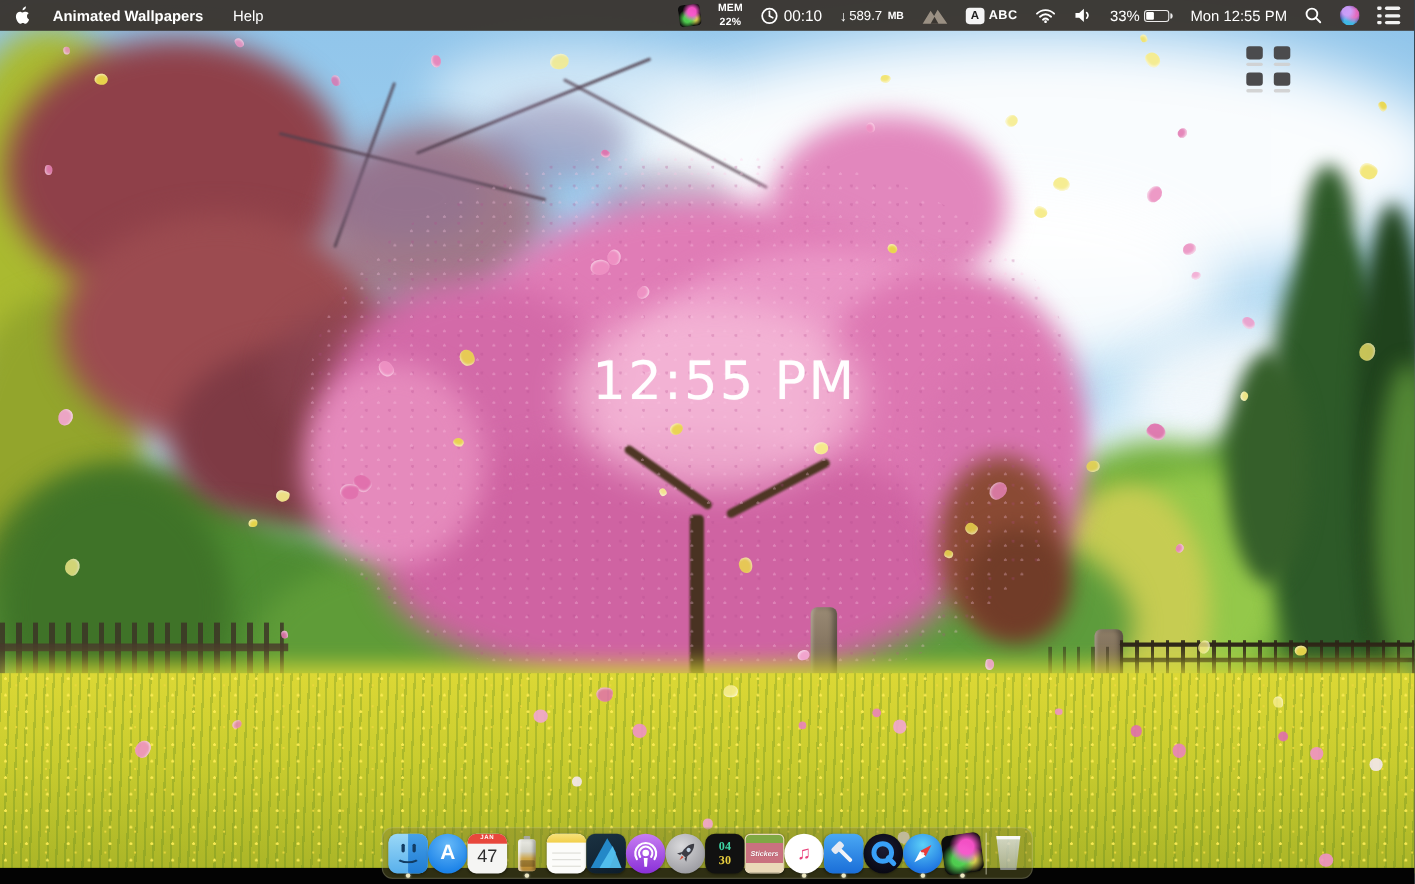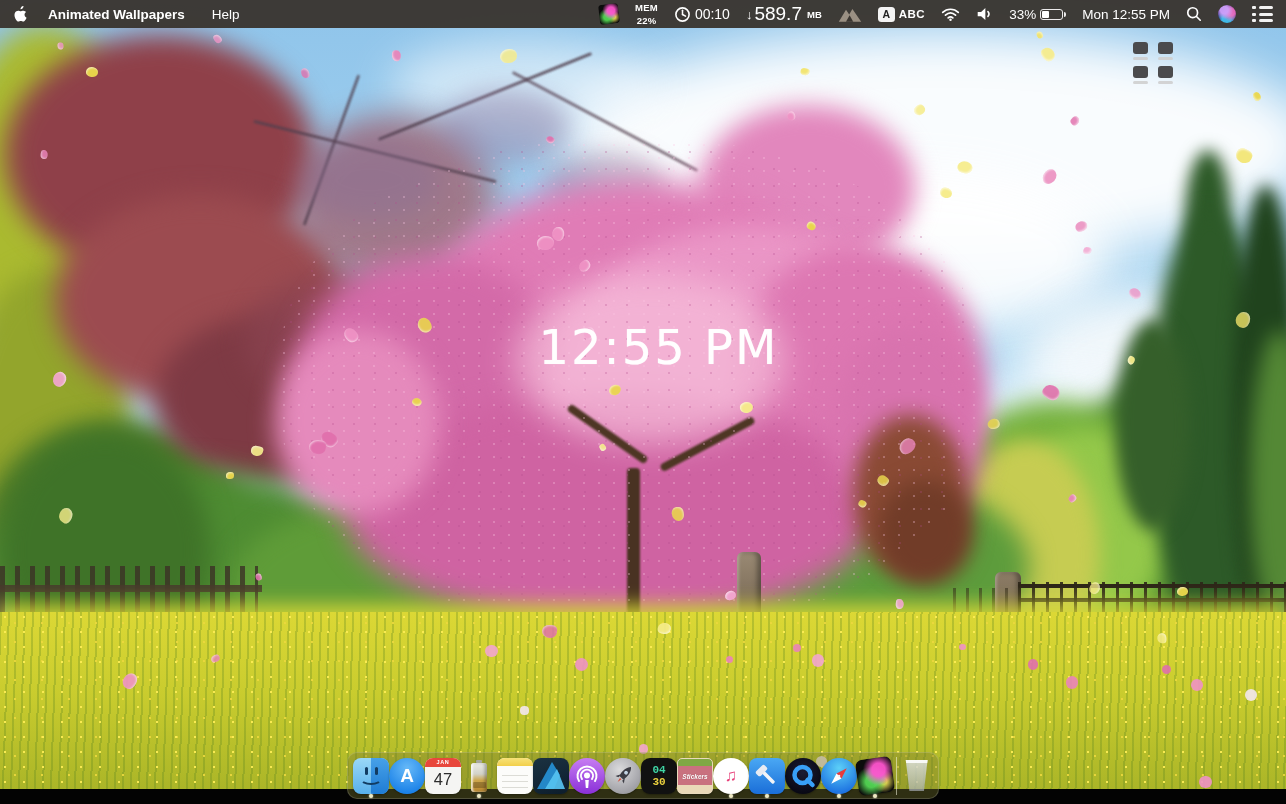--- a/index.html
+++ b/index.html
@@ -118,21 +118,21 @@
     box-shadow:inset 2px 0 2px rgba(255,255,255,.7), inset -2.5px 0 3px rgba(0,0,0,.28);}
   .bat-nub{position:absolute;left:15px;top:2.5px;width:6px;height:3px;background:#a8a89e;border-radius:1px;}
   .bat-band{position:absolute;left:11.5px;top:24px;width:13px;height:6px;background:rgba(45,32,8,.3);border-radius:1px;}
   .ic-notes{background:#fcfcfa;}
   .nt-top{height:8px;background:linear-gradient(180deg,#f7e27a,#f2cf4a);}
   .nt-line{position:absolute;left:5px;right:5px;height:1.5px;background:#dcdcd6;}
   .ic-aff{background:linear-gradient(160deg,#1b3242,#0d1d2c);}
   .ic-pod{background:linear-gradient(180deg,#c77df2,#8a30d8);}
   .ic-rocket{background:radial-gradient(circle at 40% 32%,#dadadc,#96969c 85%);}
   .ic-timer{background:#111;display:flex;flex-direction:column;align-items:center;justify-content:center;
-    font-family:Liberation Mono, monospace;font-weight:bold;font-size:11px;line-height:12px;border-radius:9px;}
+    font-family:Liberation Serif, serif;font-weight:bold;font-size:11px;line-height:12px;border-radius:9px;}
   .tm-top{color:#3fd6a6;} .tm-bot{color:#e9cf3e;}
   .ic-stick{background:linear-gradient(180deg,#7fa844 0 22%,#c9717f 22% 76%,#ead9b8 76%);
     border:1.5px solid #e9dabd;border-radius:5px;display:flex;align-items:center;justify-content:center;}
   .stick-label{color:#fff;font-size:6.5px;font-weight:bold;font-style:italic;text-shadow:0 0 1px #904050;margin-top:2px;}
   .ic-music{background:#fff;display:flex;align-items:center;justify-content:center;
     color:#e8417a;font-size:17px;}
   .ic-xcode{background:linear-gradient(180deg,#4aa8f4,#1a6ed8);}
   .ic-qt{background:radial-gradient(circle at 50% 40%,#1c1c34,#070712 80%);}
   .ic-safari{background:radial-gradient(circle at 50% 28%,#5cd0f8,#1a6ee0 82%);}
   .ic-fw{border-radius:7px;transform:rotate(-8deg);
@@ -338,21 +338,21 @@
       <span class="mb-item">
         <svg width="17" height="17" viewBox="0 0 18 18">
           <circle cx="9" cy="9" r="7" fill="none" stroke="#fff" stroke-width="1.7"></circle>
           <line x1="9" y1="9" x2="9" y2="4.5" stroke="#fff" stroke-width="1.6" stroke-linecap="round"></line>
           <line x1="9" y1="9" x2="12.2" y2="10.8" stroke="#fff" stroke-width="1.6" stroke-linecap="round"></line>
         </svg>
         <span style="font-size:14px;">00:10</span>
       </span>
       <span class="mb-item">
         <span style="font-size:13px;">↓</span>
-        <span style="font-size:19px;margin-left:-2px;">589.7</span>
+        <span style="font-size:12px;margin-left:-2px;">589.7</span>
         <span class="dl-unit">MB</span>
       </span>
       <span class="mb-item">
         <svg width="24" height="17" viewBox="0 0 30 20">
           <polygon points="1,19 10,4 14,10 18,3 29,19" fill="#9a9083"></polygon>
           <polygon points="10,19 14.5,11 19,19" fill="#3a3631"></polygon>
         </svg>
       </span>
       <span class="mb-item">
         <span class="input-badge">A</span>

